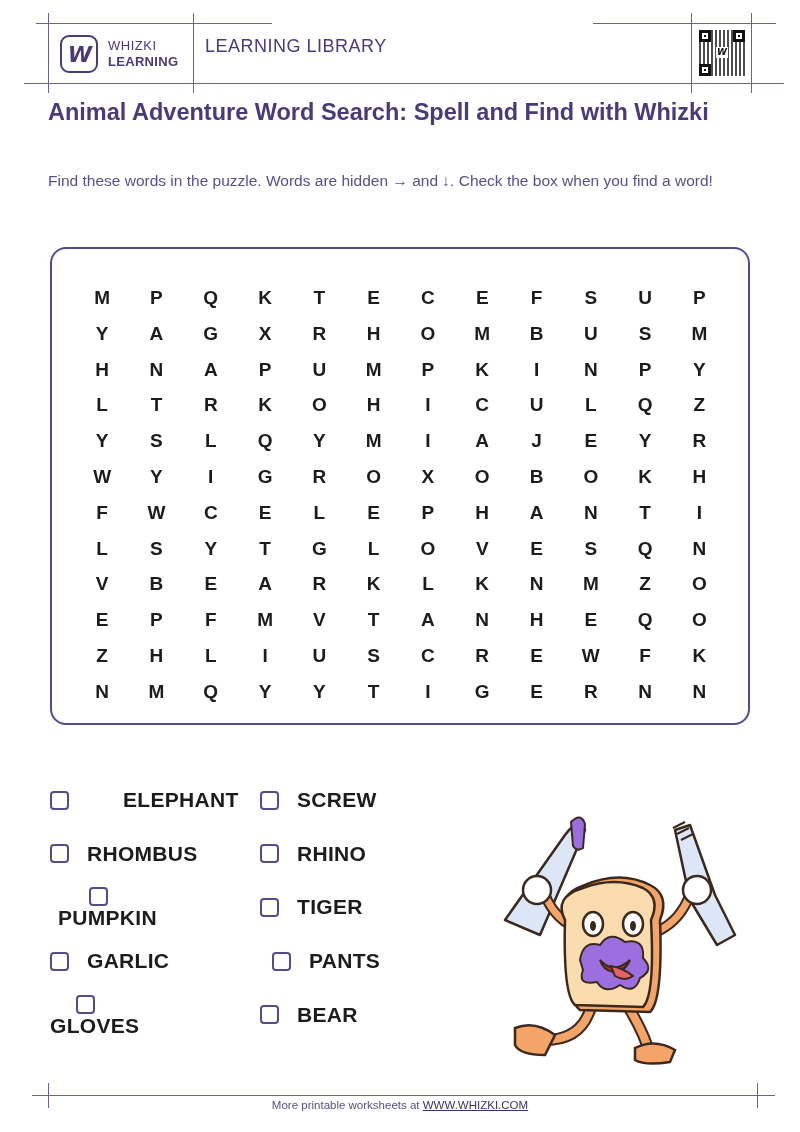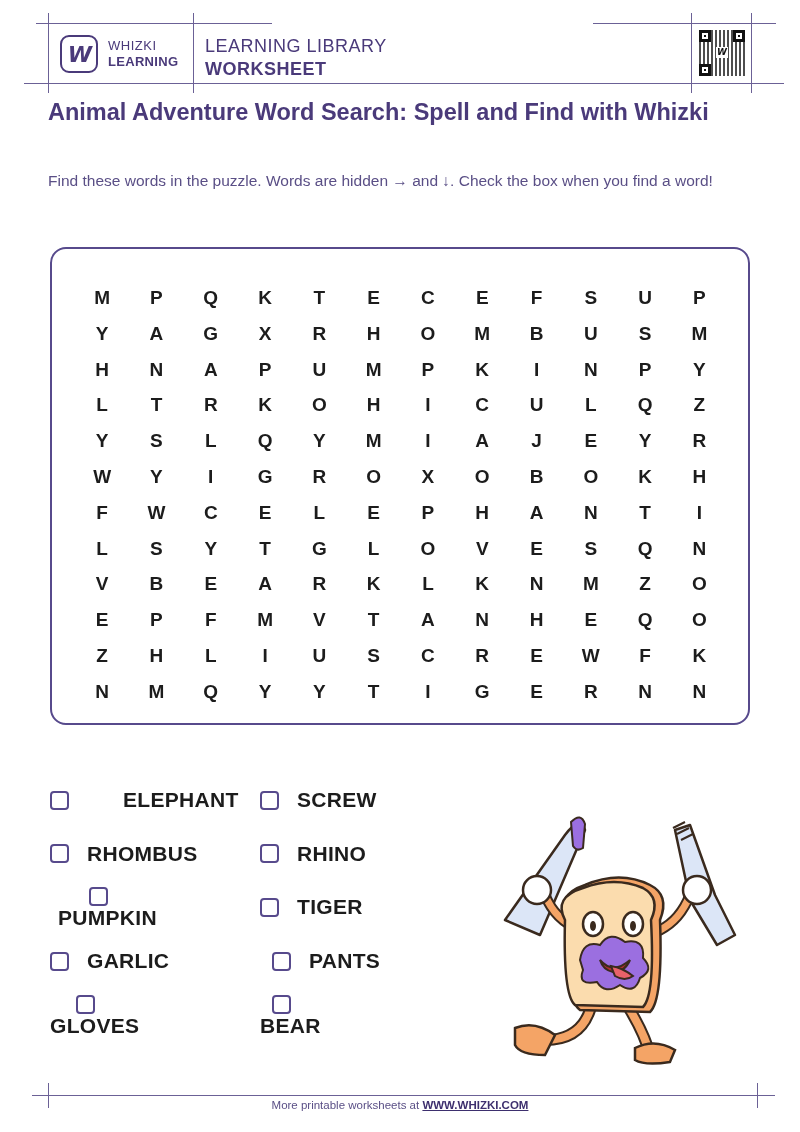--- a/index.html
+++ b/index.html
@@ -38,21 +38,21 @@
   .cell { font-family: "Liberation Sans", sans-serif; font-weight: bold; font-size: 19px; color: #1c1c1c; text-align: center; line-height: 35px; }
 
   
   .words { position: absolute; left: 50px; top: 780px; }
   .word { position: absolute; display: flex; align-items: center; height: 40px; }
   .cb { width: 19px; height: 19px; border: 2px solid #574a8c; border-radius: 4px; margin-right: 18px; flex: none; }
   .wl { font-family: "Liberation Sans", sans-serif; font-weight: bold; font-size: 21px; color: #1c1c1c; letter-spacing: 0.3px; }
 
   
   .footer { position: absolute; left: 0; top: 1099px; width: 800px; text-align: center; font-family: "Liberation Sans", sans-serif; font-size: 11.5px; color: #5a4f86; }
-  .footer a { color: #3d2f6e; font-weight: bold; text-decoration: underline; }
+  .footer a { color: #3d2f6e; font-weight: normal; text-decoration: underline; }
 
   .mascot { position: absolute; left: 485px; top: 800px; width: 270px; height: 270px; }
 </style>
 </head>
 <body>
 
 <div class="rule h" style="left:36px; top:23px; width:236px;"></div>
 <div class="rule h" style="left:593px; top:23px; width:183px;"></div>
 <div class="rule h" style="left:24px; top:83px; width:760px;"></div>
 <div class="rule v" style="left:48px; top:13px; height:80px;"></div>
@@ -62,21 +62,20 @@
 
 <div class="logo-box">
   <span class="logo-w">W</span>
 </div>
 <div class="brand">
   <div class="l1">WHIZKI</div>
   <div class="l2">LEARNING</div>
 </div>
 <div class="lib">
   <div class="l1">LEARNING LIBRARY</div>
-  <div class="l2">WORKSHEET</div>
 </div>
 
 <div class="qr"></div>
 <div class="qr-corner" style="left:699px; top:30px;"></div>
 <div class="qr-corner" style="left:733px; top:30px;"></div>
 <div class="qr-corner" style="left:699px; top:64px;"></div>
 <div class="qr-center">W</div>
 
 <h1 class="title">Animal Adventure Word Search: Spell and Find with Whizki</h1>
 <p class="instr">Find these words in the puzzle. Words are hidden → and ↓. Check the box when you find a word!</p>
@@ -259,21 +258,21 @@
       <span class="wl">RHINO</span>
     </div>
     <div class="word" style="left: 210px; top: 107.4px;">
       <span class="cb"></span>
       <span class="wl">TIGER</span>
     </div>
     <div class="word" style="left: 210px; top: 161.1px; padding-left: 12px;">
       <span class="cb"></span>
       <span class="wl">PANTS</span>
     </div>
-    <div class="word" style="left: 210px; top: 214.8px; flex-direction: column;">
+    <div class="word" style="left: 210px; top: 214.8px;">
       <span class="cb"></span>
       <span class="wl">BEAR</span>
     </div>
   </div>
 
 <svg class="mascot" viewBox="0 0 270 270">
 
   <g>
     <path d="M20 120 L80 35 Q95 15 100 30 L55 135 Z" fill="#dce6f7" stroke="#3a2a1e" stroke-width="2.5" stroke-linejoin="round"></path>
     <path d="M86 22 Q96 12 100 24 L98 48 Q92 52 88 46 Z" fill="#9b6fe0" stroke="#3a2a1e" stroke-width="2"></path>

